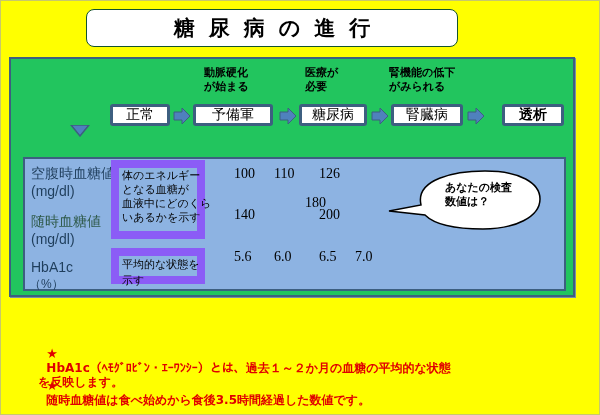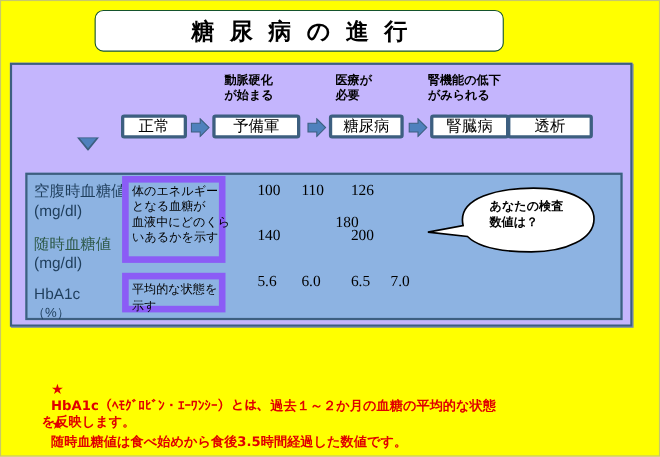--- a/index.html
+++ b/index.html
@@ -16,21 +16,21 @@
     position: absolute; left: 86px; top: 9px; width: 370px; height: 36px;
     background: #fff; border: 1px solid #14532d; border-radius: 8px;
     display: flex; align-items: center; justify-content: center;
   }
   .title-text {
     font-size: 21px; font-weight: bold; letter-spacing: 14px; color: #000;
     padding-left: 14px;
   }
   .main-panel {
     position: absolute; left: 9px; top: 57px; width: 562px; height: 236px;
-    background: #c4b5fd; border: 2px solid #3d5f80;
+    background: #22c55e; border: 2px solid #3d5f80;
     box-shadow: 1px 1px 0 #7a8fa5;
   }
   .notes {
     position: absolute; top: 7px; font-size: 11px; font-weight: bold;
     line-height: 14px; color: #000; white-space: pre;
   }
   .stage {
     position: absolute; top: 45px; height: 22px; background: #fff;
     border: 3px solid #3d5f80; border-radius: 3px;
     display: flex; align-items: center; justify-content: center;
@@ -43,21 +43,21 @@
   .blue-panel {
     position: absolute; left: 12px; top: 98px; width: 539px; height: 130px;
     background: #8db3e2; border: 2px solid #3d5f80;
   }
   .label {
     position: absolute; font-family: "Liberation Sans", sans-serif;
     font-size: 14px; color: #1f3e5c; line-height: 17px; white-space: pre;
   }
   .label.green { color: #2f5a4a; }
   .desc-box {
-    position: absolute; background: #8db3e2; border: 6px solid #8b5cf6;
+    position: absolute; background: #8db3e2; border: 8px solid #8b5cf6;
     font-size: 11px; line-height: 14px; color: #000; padding: 1px 3px;
     box-sizing: border-box; white-space: pre;
   }
   .num {
     position: absolute; font-family: "Liberation Serif", serif;
     font-size: 14px; color: #000;
   }
   .bubble-text {
     position: absolute; font-size: 11px; font-weight: bold; line-height: 14px;
     color: #000; white-space: pre;
@@ -99,21 +99,21 @@
     <polygon points="1,5 9,5 9,1 17,9 9,17 9,13 1,13" fill="#4f81bd" stroke="#3d5f80" stroke-width="1"></polygon>
   </svg>
   <div class="stage" style="left:288px; width:68px;">糖尿病</div>
   <svg class="arrow" style="left:360px;" viewBox="0 0 18 18">
     <polygon points="1,5 9,5 9,1 17,9 9,17 9,13 1,13" fill="#4f81bd" stroke="#3d5f80" stroke-width="1"></polygon>
   </svg>
   <div class="stage" style="left:380px; width:72px;">腎臓病</div>
   <svg class="arrow" style="left:456px;" viewBox="0 0 18 18">
     <polygon points="1,5 9,5 9,1 17,9 9,17 9,13 1,13" fill="#4f81bd" stroke="#3d5f80" stroke-width="1"></polygon>
   </svg>
-  <div class="stage" style="left:450px; width:78px;">透析</div>
+  <div class="stage" style="left:491px; width:62px;font-weight:bold;">透析</div>
 
   <div class="blue-panel">
     <div class="label" style="left:6px; top:6px;text-align:center;">空腹時血糖値</div>
     <div class="label" style="left:6px; top:24px;">(mg/dl)</div>
     <div class="label green" style="left:6px; top:54px;">随時血糖値</div>
     <div class="label" style="left:6px; top:72px;">(mg/dl)</div>
     <div class="label" style="left:6px; top:100px;">HbA1c</div>
     <div class="label" style="left:4px; top:117px; font-size:12px;">（%）</div>
 
     <div class="desc-box" style="left:86px; top:1px; width:94px; height:79px;">体のエネルギー

